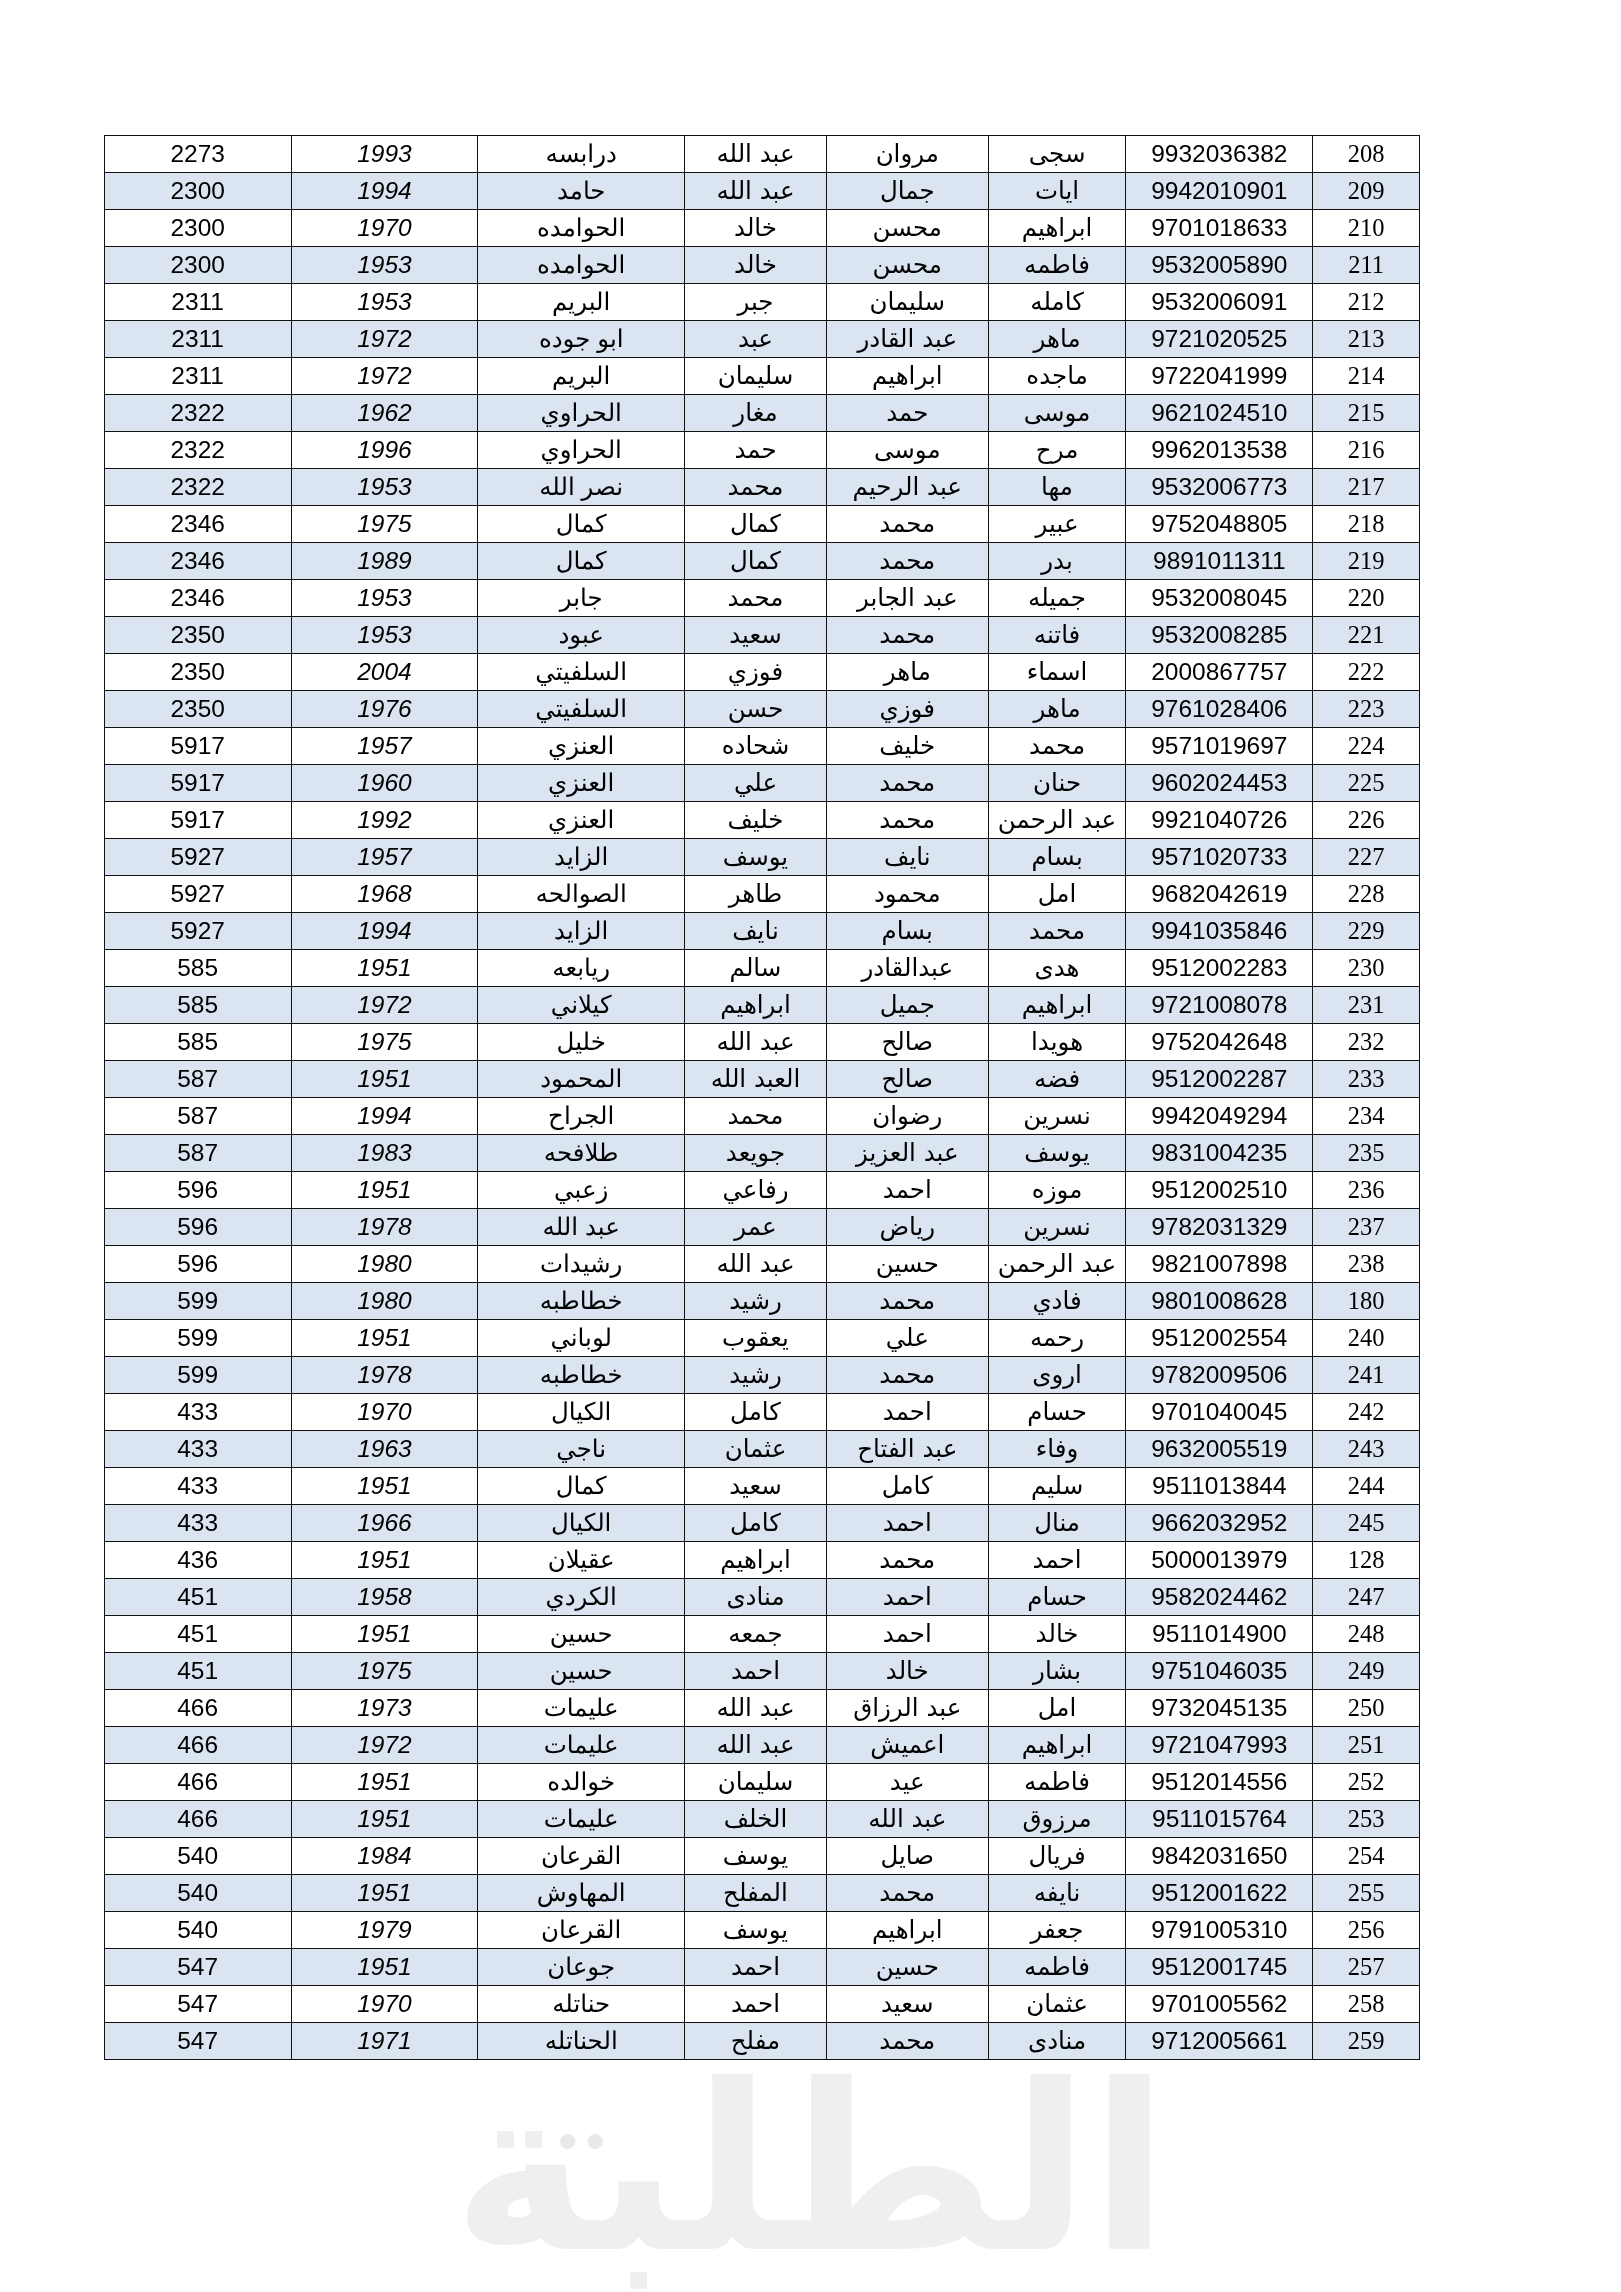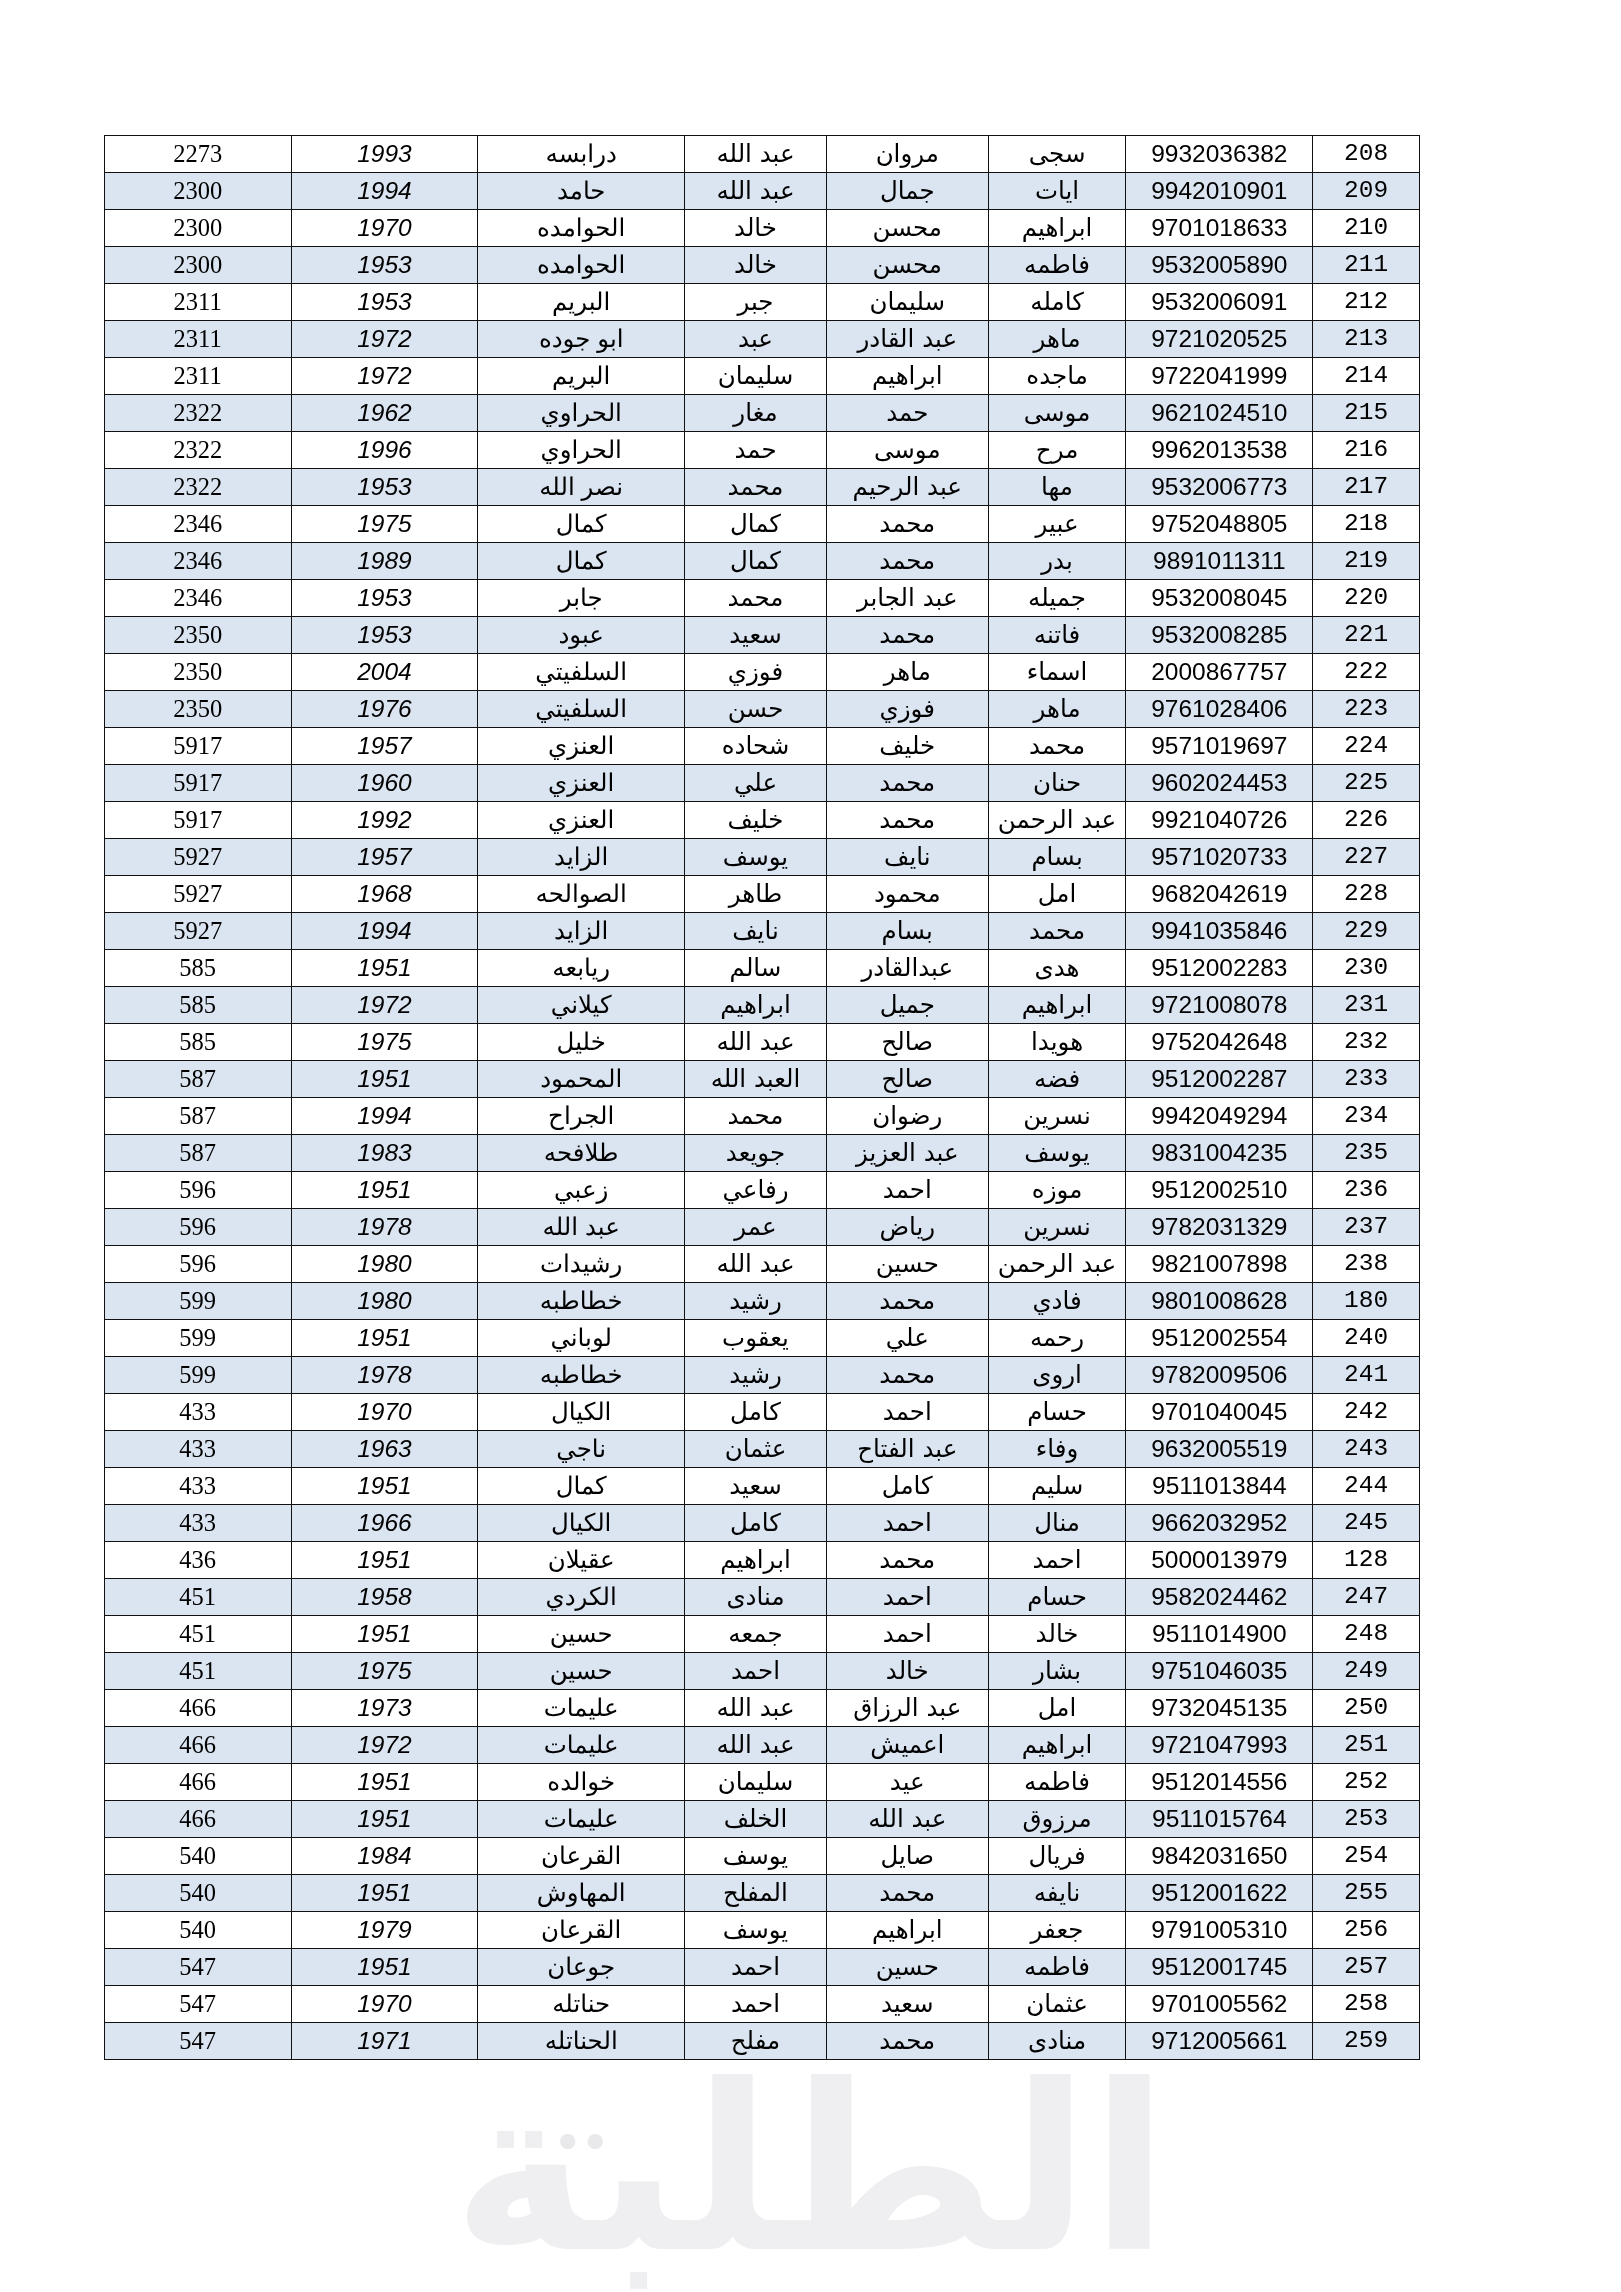--- a/index.html
+++ b/index.html
@@ -94,28 +94,28 @@
     vertical-align: middle;
     font-size: 24.5px;
     color: #000000;
     white-space: nowrap;
     line-height: 1;
   }
   tr.alt td { background: #dbe5f1; }
   tr.plain td { background: #ffffff; }
 
   
-  td.c-seq    { width: 94px;  font-family: Liberation Mono, monospace; }
+  td.c-seq    { width: 94px;  font-family: Liberation Serif, serif; }
   td.c-nid    { width: 174px; font-family: "Liberation Sans", sans-serif; }
   td.c-first  { width: 125px; font-family: "DejaVu Sans", sans-serif; font-size: 23.5px; }
   td.c-father { width: 149px; font-family: "DejaVu Sans", sans-serif; font-size: 23.5px; }
   td.c-grand  { width: 129px; font-family: "DejaVu Sans", sans-serif; font-size: 23.5px; }
   td.c-family { width: 194px; font-family: Liberation Sans, sans-serif; font-size: 23.5px; }
   td.c-year   { width: 174px; font-family: "Liberation Sans", sans-serif; font-style: italic; }
-  td.c-code   { width: 174px; font-family: Liberation Serif, serif; }
+  td.c-code   { width: 174px; font-family: Liberation Sans, sans-serif; }
 </style>
 </head>
 <body>
 
 <div id="watermark-layer">
 
   <div class="wm-text-big" style="bottom:-9.8px;">الطلبة</div>
 
   <div class="wm-text-big" style="top:1039px; opacity:0.75;">الطلبة</div>
 

